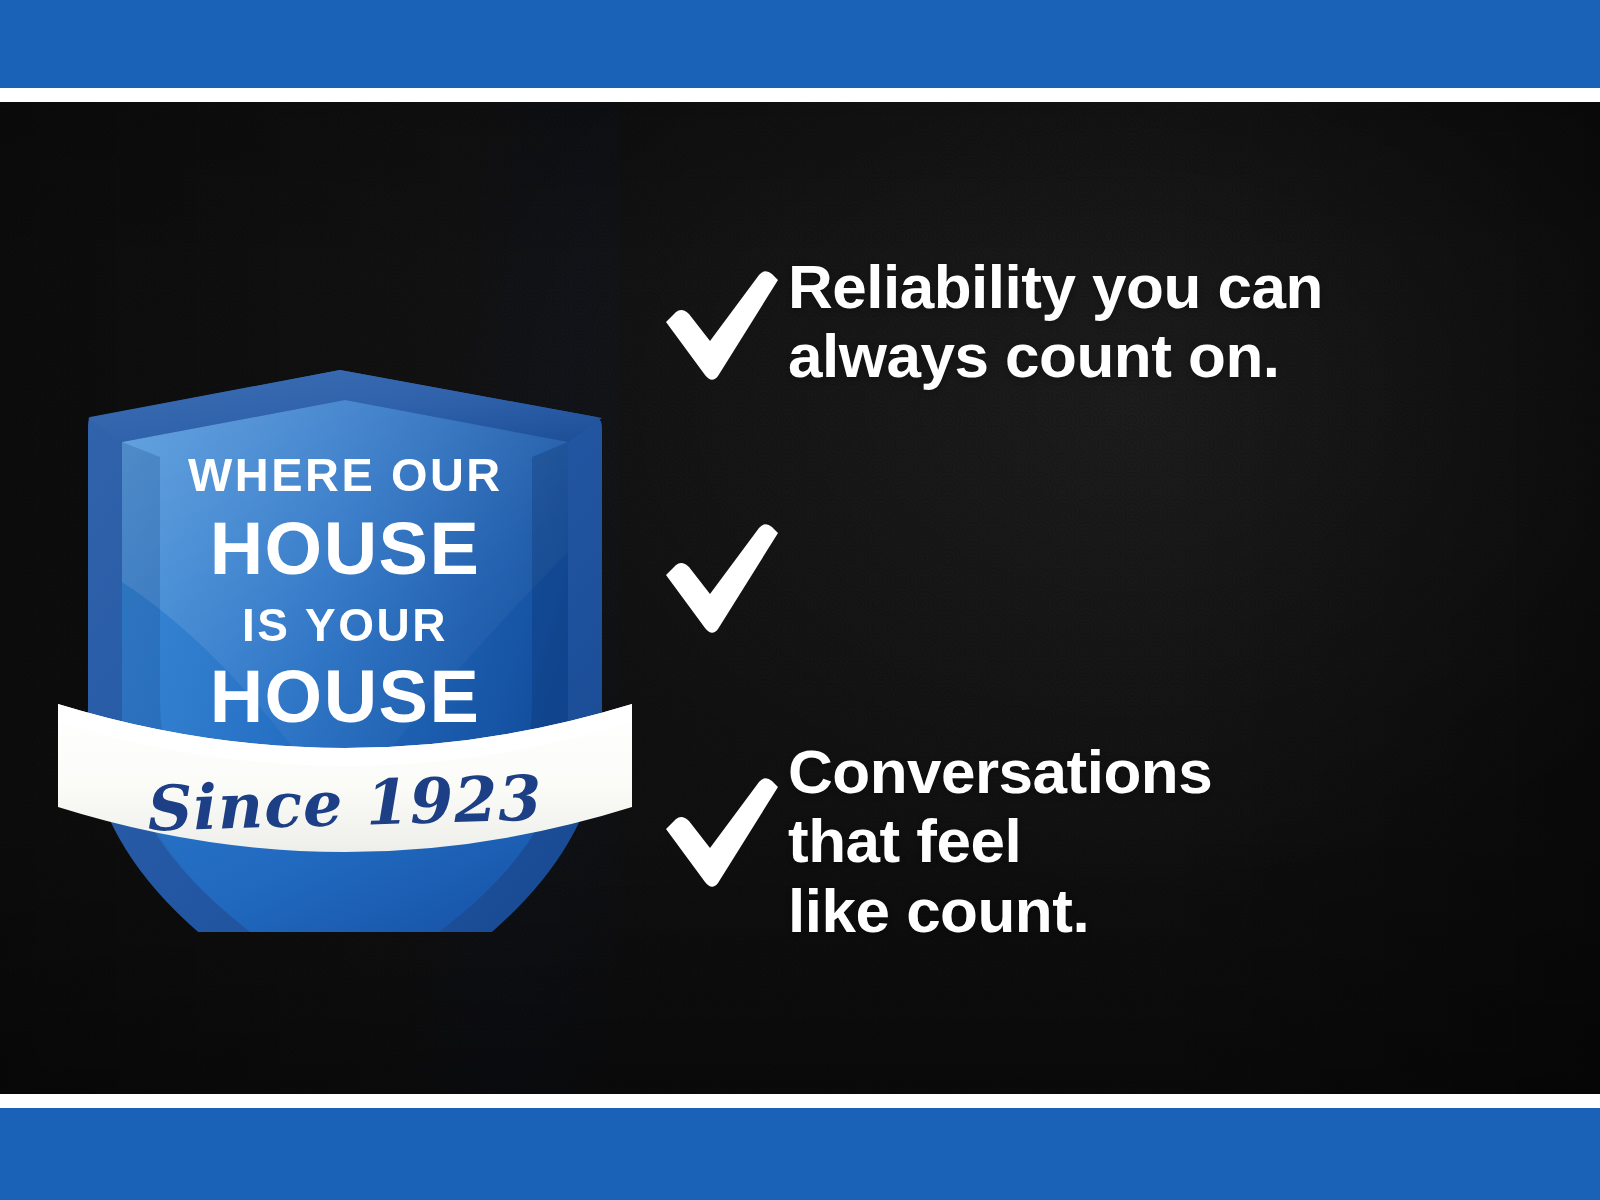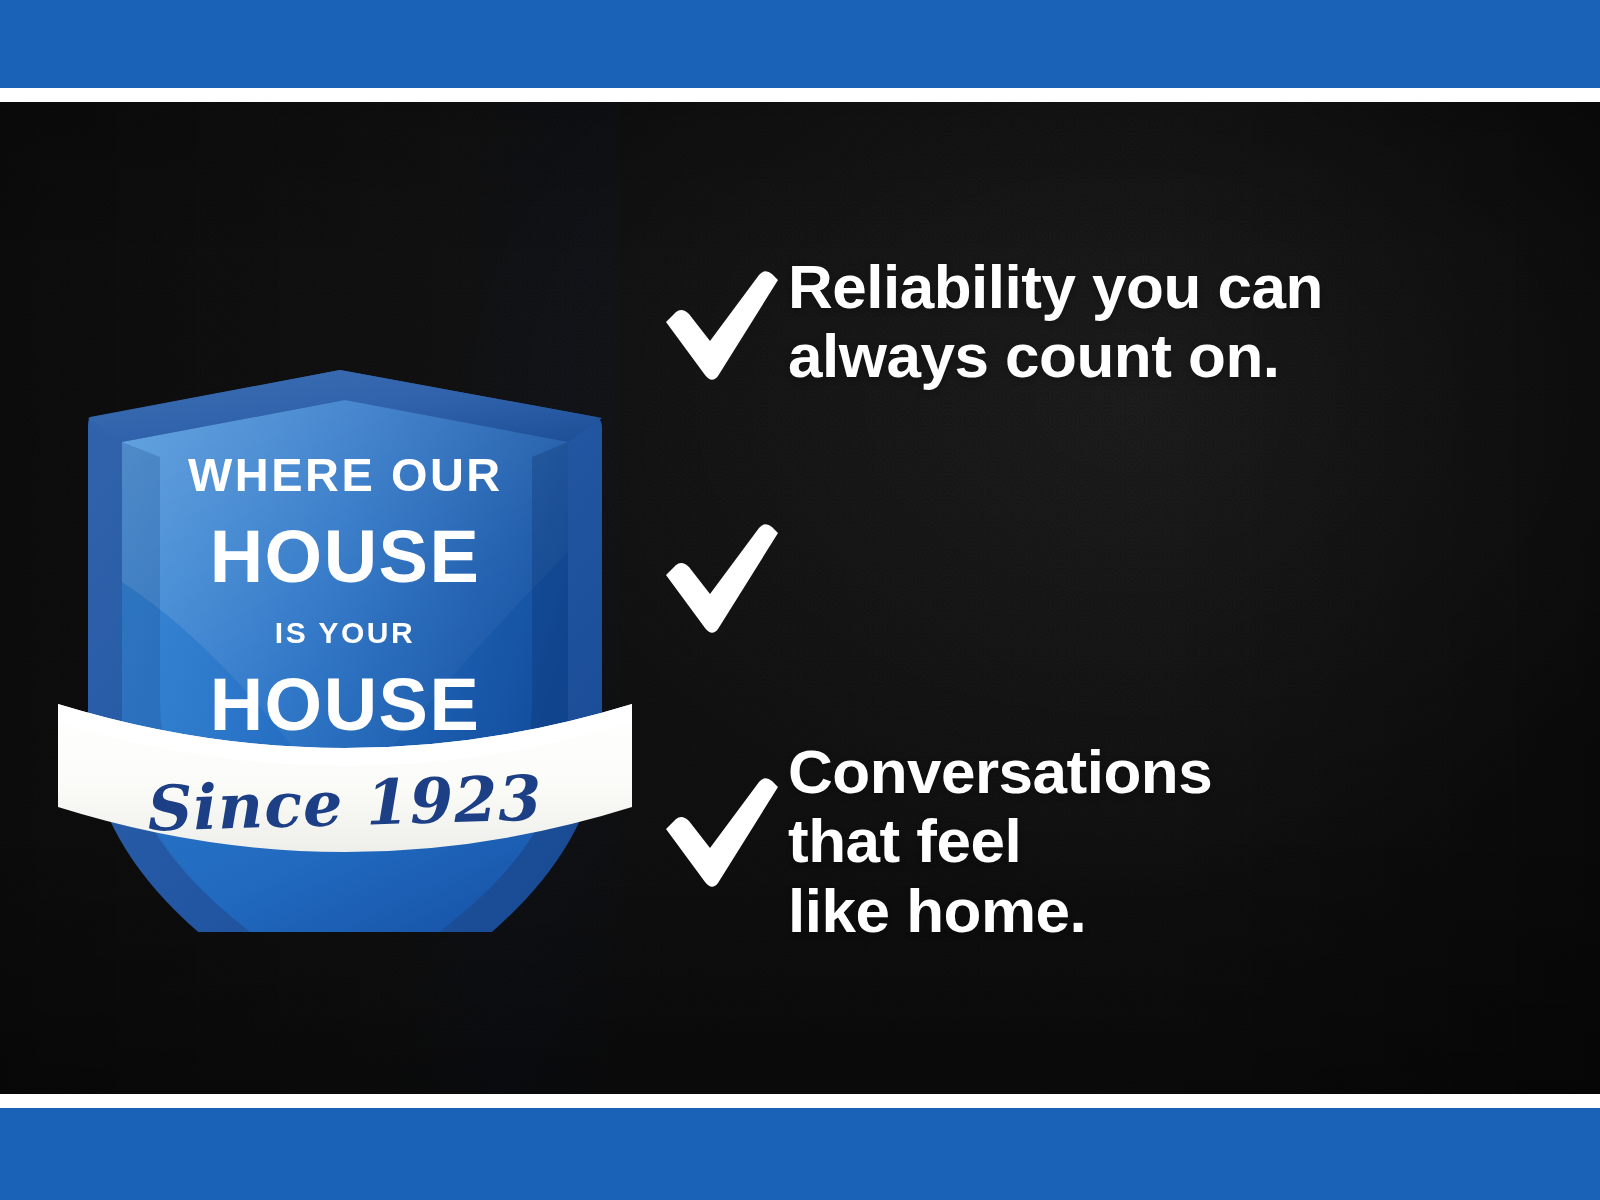--- a/index.html
+++ b/index.html
@@ -60,30 +60,29 @@
   }
 
   
   .emblem{position:absolute;left:40px;top:150px;width:610px;height:680px;}
   .emblem svg{display:block;width:100%;height:100%;}
 
   .shield-text{
     position:absolute;left:0;top:0;width:610px;height:680px;
     display:flex;flex-direction:column;align-items:center;
     pointer-events:none;
-    gap:8px;
   }
   .ln{
     color:#ffffff;font-weight:700;text-align:center;
     font-family:"Liberation Sans", sans-serif;
     line-height:1;white-space:nowrap;
   }
   .ln-1{font-size:46px;letter-spacing:2.5px;margin-top:200px;transform:scaleX(1.02);}
   .ln-2{font-size:74px;letter-spacing:1.5px;margin-top:14px;}
-  .ln-3{font-size:30px;letter-spacing:2.5px;margin-top:16px;}
+  .ln-3{font-size:46px;letter-spacing:2.5px;margin-top:16px;}
   .ln-4{font-size:74px;letter-spacing:1.5px;margin-top:12px;}
   .ribbon-text{
     position:absolute;left:0;top:515px;width:610px;
     text-align:center;color:#1d3f85;
     font-family:"DejaVu Serif", serif;
     font-style:italic;font-weight:700;
     font-size:62px;letter-spacing:1px;
     transform:rotate(-1.6deg);
     pointer-events:none;
   }
@@ -231,21 +230,21 @@
       </div>
 
       <div class="item i3">
         <div class="check">
           <svg width="120" height="118" viewBox="0 0 120 118" xmlns="http://www.w3.org/2000/svg">
             <path d="M6 52 L16 42 Q22 37 29 44 L50 71 L99 5 Q105 -2 112 4 L118 10 L58 106 Q52 114 45 105 Z" fill="#ffffff"></path>
           </svg>
         </div>
         <div class="item-text">Conversations
 that feel
-like home.</div>
+like count.</div>
       </div>
 
     </div>
   </div>
 
   <div class="bar-gap gap-bottom" style="background: rgb(255, 255, 255);"></div>
   <div class="bar bar-bottom" style="background:#1A62B8"></div>
 
 </div>
 

